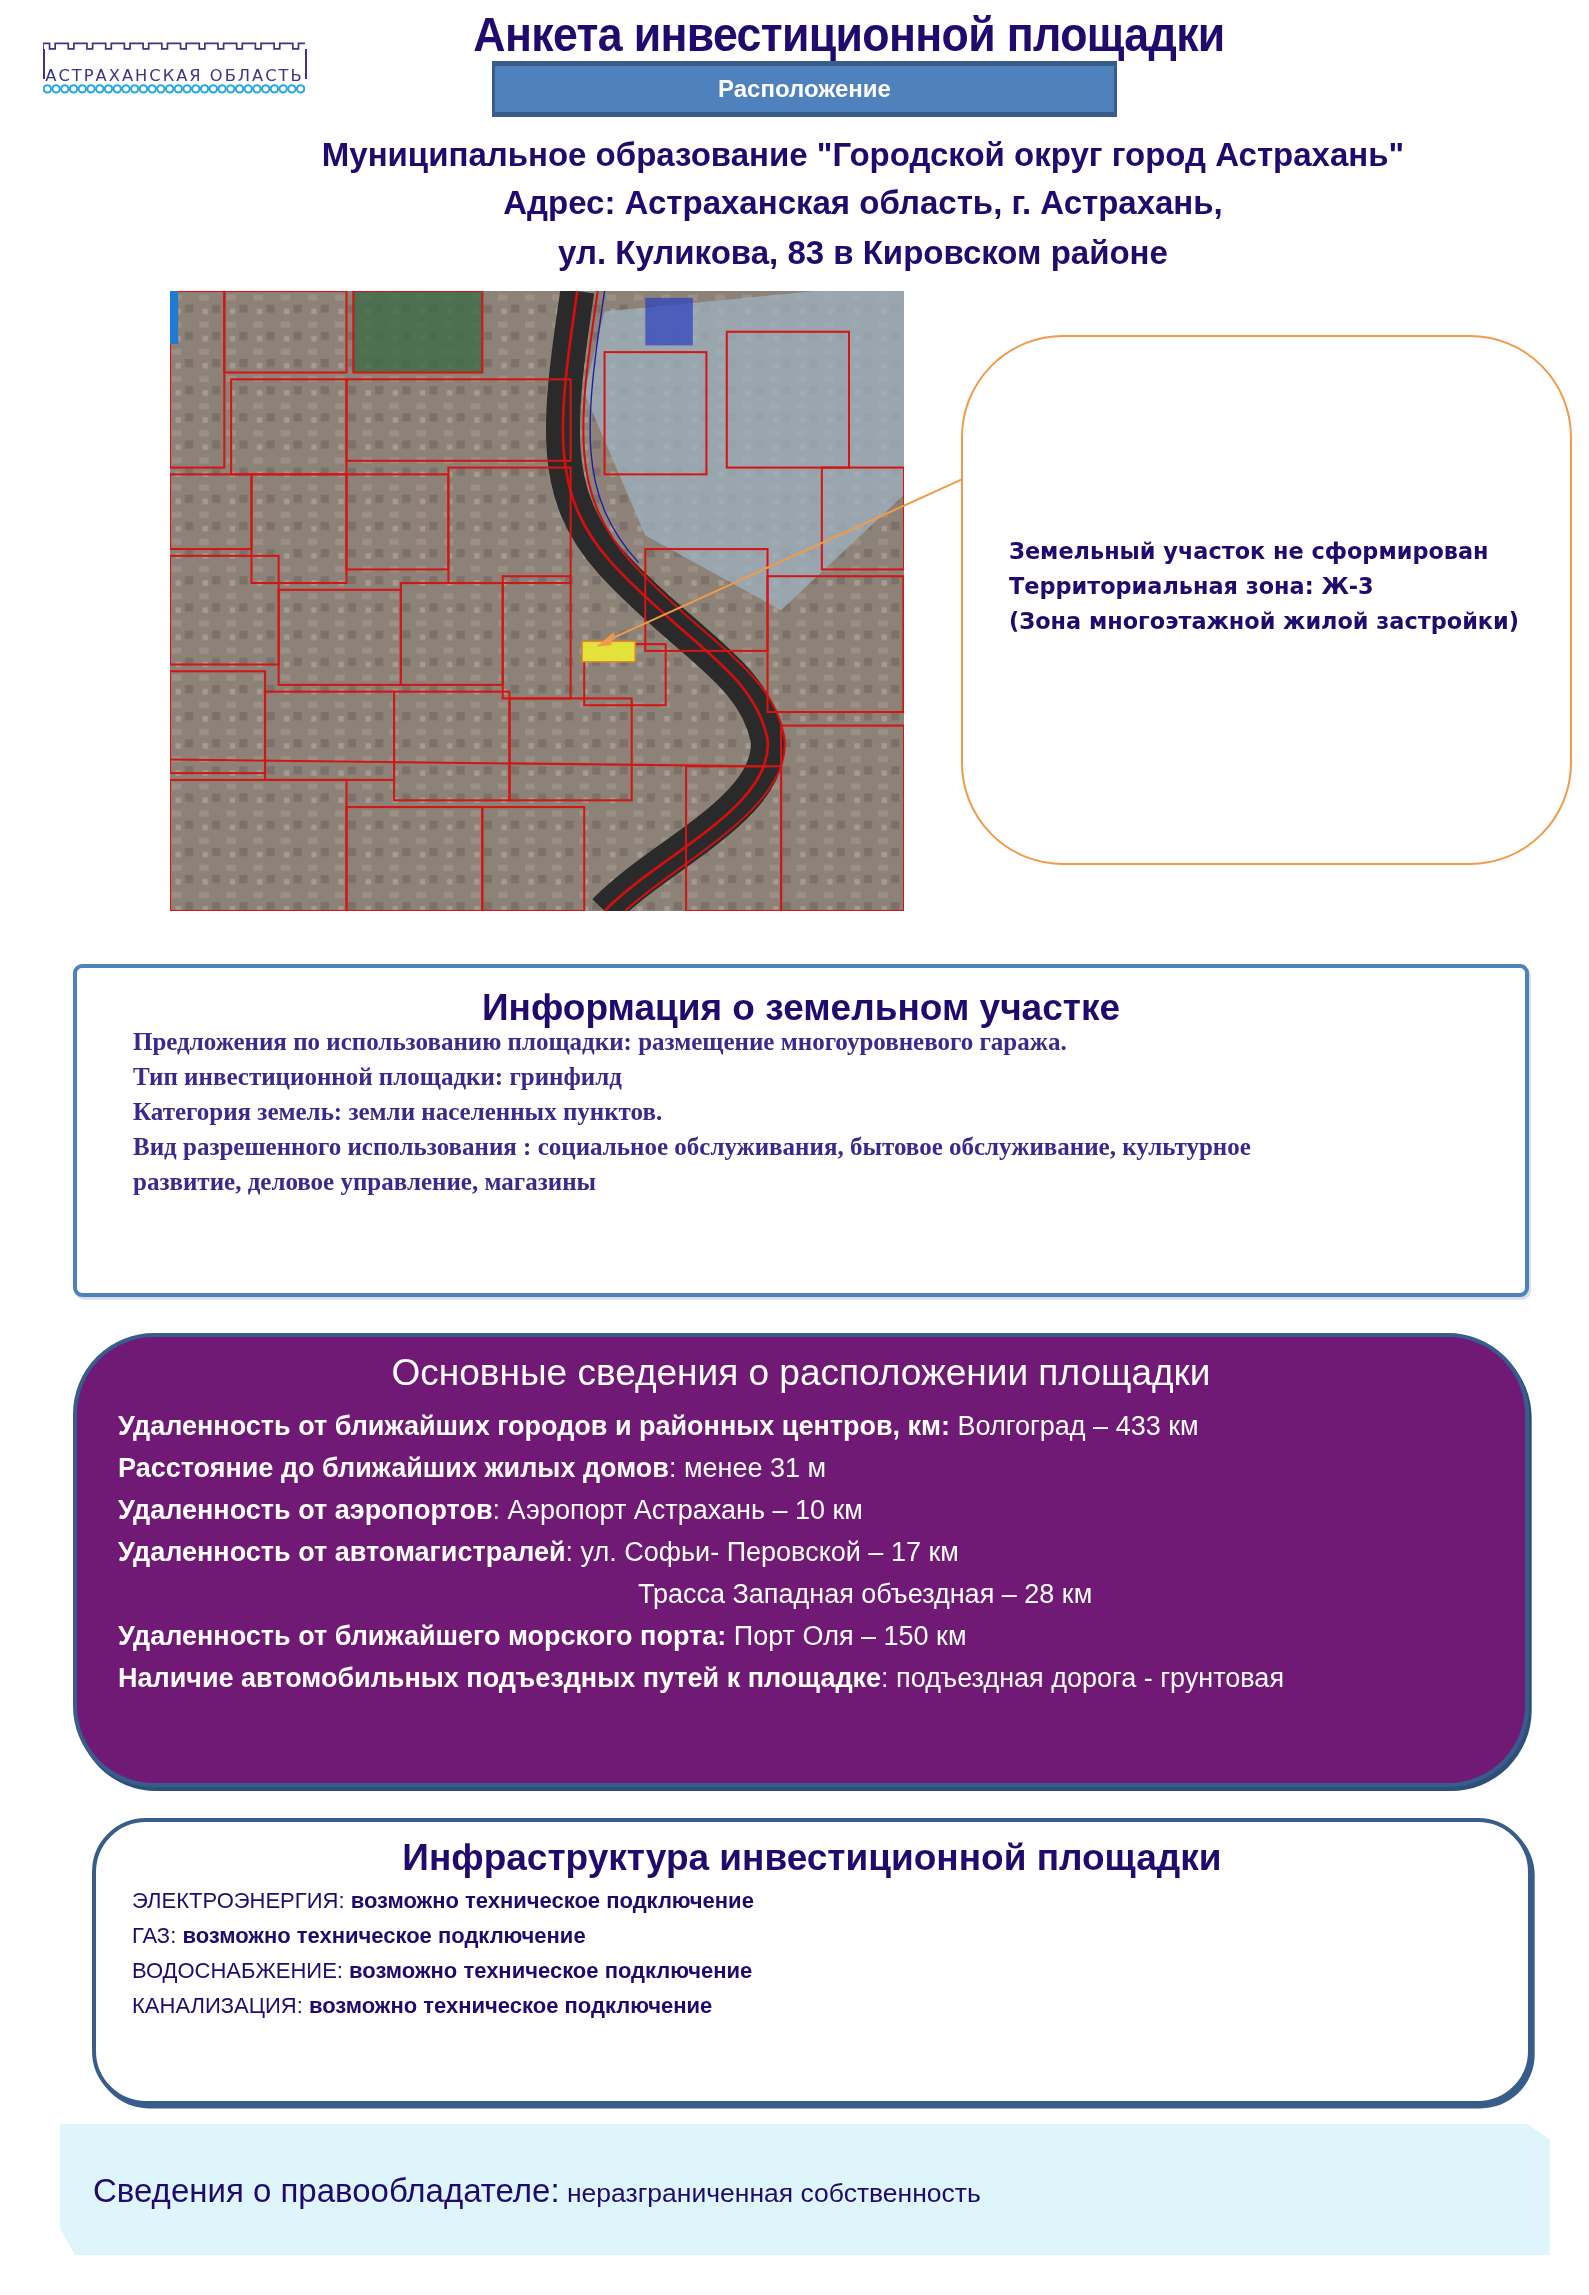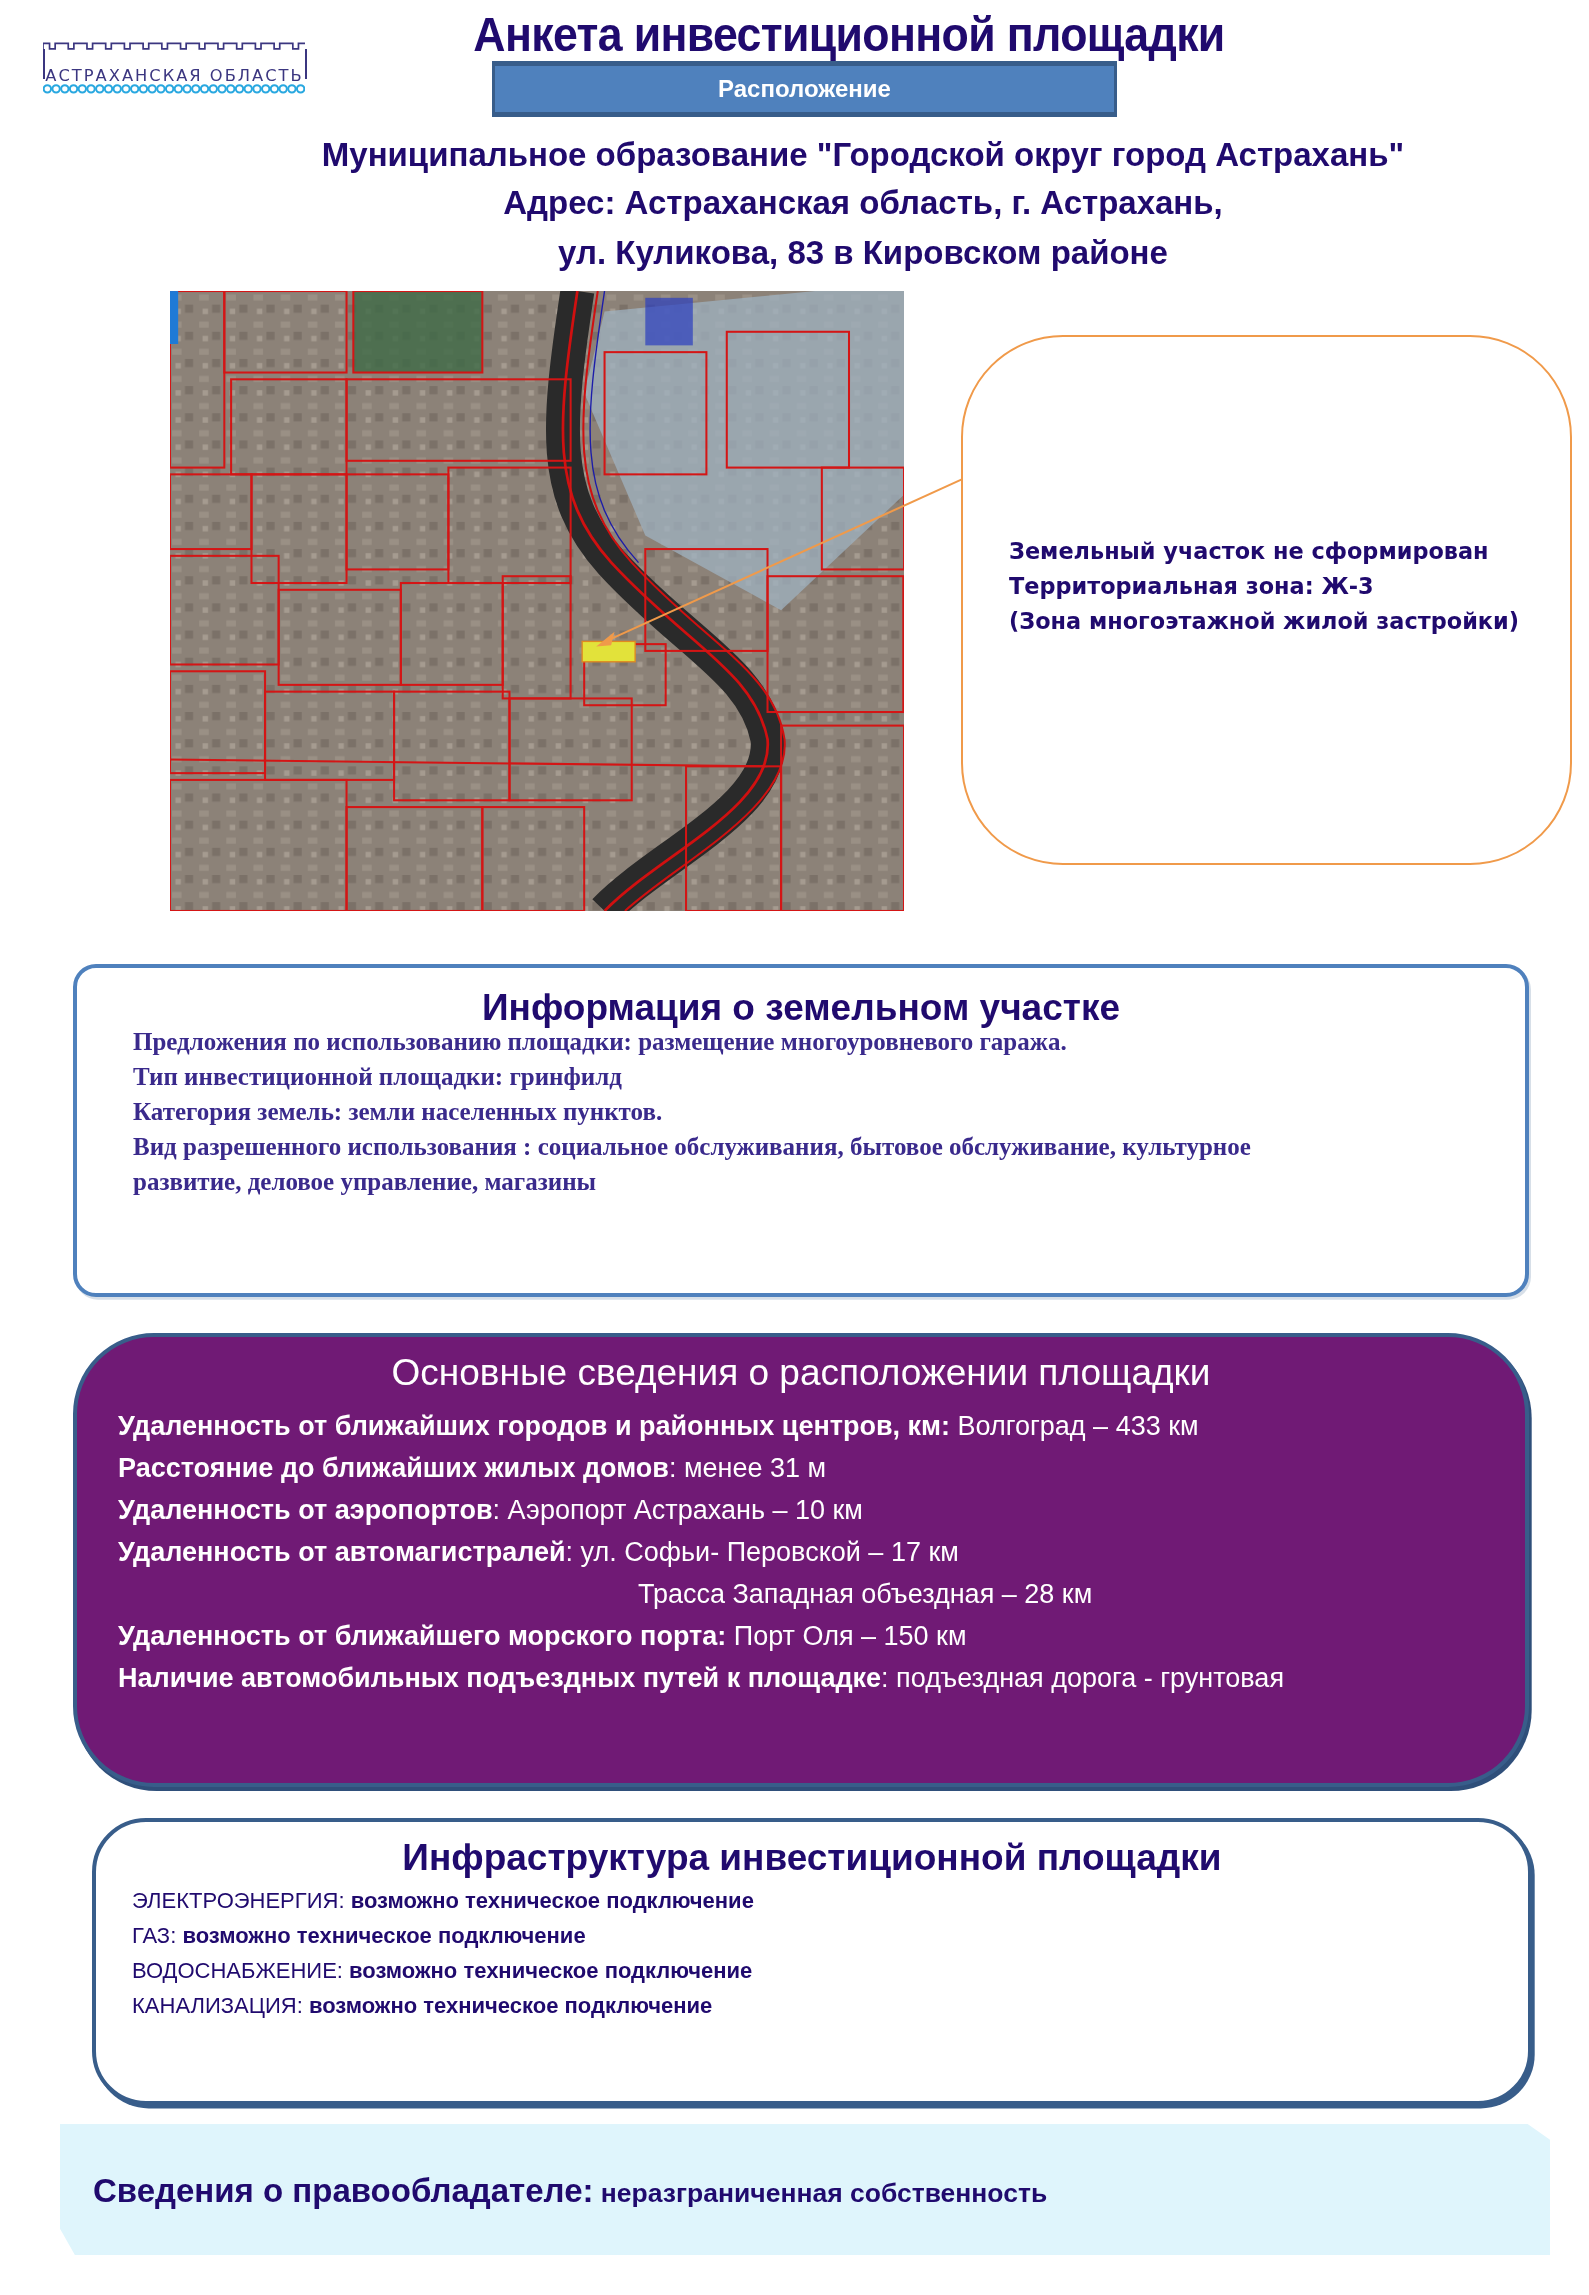--- a/index.html
+++ b/index.html
@@ -22,41 +22,41 @@
   
   #map { left:170px; top:291px; width:734px; height:620px; background:#8f8478; overflow:hidden; }
   #map svg { display:block; }
 
   
   #callout { left:961px; top:335px; width:611px; height:530px; border:2.7px solid #f09a4a; border-radius:102px; box-sizing:border-box; background:#fff; }
   #callout .lines { position:absolute; left:46px; top:197px; font-family:"DejaVu Sans", sans-serif; font-weight:bold; font-size:22.4px; line-height:35px; color:#200a6e; }
   #callout-arrow { left:0; top:0; width:1589px; height:951px; pointer-events:none; }
 
   
-  #land-box { left:73px; top:964px; width:1456px; height:333px; border:4.8px solid #4f81bd; border-radius:23px; box-sizing:border-box; background:#fff; box-shadow: 2px 2.7px 0 #385d8a33; }
+  #land-box { left:73px; top:964px; width:1456px; height:333px; border:4.8px solid #4f81bd; border-radius:9px; box-sizing:border-box; background:#fff; box-shadow: 2px 2.7px 0 #385d8a33; }
   #land-box .heading { position:absolute; left:0; top:19px; width:100%; text-align:center; font-family:"Liberation Sans", sans-serif; font-weight:bold; font-size:37px; color:#200a6e; }
   #land-box .body { position:absolute; left:56px; top:56px; width:1358px; font-family:"Liberation Serif", serif; font-weight:bold; font-size:25px; line-height:35px; color:#3a2a8c; }
 
   
   #loc-box { left:73px; top:1333px; width:1456px; height:454px; background:#701a75; border:4.1px solid #385d8a; border-radius:81px; box-sizing:border-box; box-shadow: 2.7px 4.1px 0 #2f4f7a; }
   #loc-box .heading { position:absolute; left:0; top:15px; width:100%; text-align:center; font-family:"Liberation Sans", sans-serif; font-size:37px; color:#ffffff; }
   #loc-box .rows { position:absolute; left:41px; top:68px; width:1399px; font-family:"Liberation Sans", sans-serif; font-size:27px; line-height:42px; color:#ffffff; }
   #loc-box .rows .lbl { font-weight:bold; }
   #loc-box .rows .indent { padding-left:520px; }
 
   
   #infra-box { left:92px; top:1818px; width:1440px; height:287px; border:4.1px solid #385d8a; border-radius:54px; box-sizing:border-box; background:#fff; box-shadow: 2.7px 3.4px 0 #385d8a; }
   #infra-box .heading { position:absolute; left:0; top:15px; width:100%; text-align:center; font-family:"Liberation Sans", sans-serif; font-weight:bold; font-size:37px; color:#200a6e; }
   #infra-box .rows { position:absolute; left:36px; top:61px; font-family:"Liberation Sans", sans-serif; font-size:22px; line-height:35px; color:#200a6e; }
   #infra-box .rows .lbl { font-weight:normal; }
   #infra-box .rows .val { font-weight:bold; }
 
   
   #owner-bar { left:60px; top:2124px; width:1490px; height:131px; background:#dff5fc; clip-path: polygon(0 0, 98.5% 0, 100% 12%, 100% 100%, 1% 100%, 0 80%); }
-  #owner-bar .txt { position:absolute; left:33px; top:48px; font-family:"Liberation Sans", sans-serif; color:#200a6e; font-weight:bold; white-space:nowrap; }
+  #owner-bar .txt { position:absolute; left:33px; top:48px; font-family:"Liberation Sans", sans-serif; color:#200a6e; font-weight:normal; white-space:nowrap; }
   #owner-bar .lbl { font-size:33px; }
   #owner-bar .val { font-size:26.5px; }
 </style>
 </head>
 <body>
 
 <div id="logo" class="abs">
   <svg class="crown" viewBox="0 0 386 14" preserveAspectRatio="none">
     <path id="crown-path" d="M0,12 L0,2 L9.65,2 L9.65,10 L17.921428571428574,10 L17.921428571428574,2 L27.571428571428573,2 L27.571428571428573,2 L37.221428571428575,2 L37.221428571428575,10 L45.49285714285715,10 L45.49285714285715,2 L55.142857142857146,2 L55.142857142857146,2 L64.79285714285714,2 L64.79285714285714,10 L73.06428571428572,10 L73.06428571428572,2 L82.71428571428572,2 L82.71428571428572,2 L92.36428571428573,2 L92.36428571428573,10 L100.6357142857143,10 L100.6357142857143,2 L110.28571428571429,2 L110.28571428571429,2 L119.9357142857143,2 L119.9357142857143,10 L128.20714285714286,10 L128.20714285714286,2 L137.85714285714286,2 L137.85714285714286,2 L147.50714285714287,2 L147.50714285714287,10 L155.77857142857144,10 L155.77857142857144,2 L165.42857142857144,2 L165.42857142857144,2 L175.07857142857145,2 L175.07857142857145,10 L183.35000000000002,10 L183.35000000000002,2 L193.00000000000003,2 L193,2 L202.65,2 L202.65,10 L210.92142857142858,10 L210.92142857142858,2 L220.57142857142858,2 L220.57142857142858,2 L230.2214285714286,2 L230.2214285714286,10 L238.49285714285716,10 L238.49285714285716,2 L248.14285714285717,2 L248.14285714285717,2 L257.79285714285714,2 L257.79285714285714,10 L266.06428571428575,10 L266.06428571428575,2 L275.7142857142857,2 L275.7142857142857,2 L285.3642857142857,2 L285.3642857142857,10 L293.6357142857143,10 L293.6357142857143,2 L303.2857142857143,2 L303.2857142857143,2 L312.93571428571425,2 L312.93571428571425,10 L321.20714285714286,10 L321.20714285714286,2 L330.85714285714283,2 L330.8571428571429,2 L340.50714285714287,2 L340.50714285714287,10 L348.77857142857147,10 L348.77857142857147,2 L358.42857142857144,2 L358.42857142857144,2 L368.0785714285714,2 L368.0785714285714,10 L376.35,10 L376.35,2 L386,2 " fill="none" stroke="#3b3680" stroke-width="2.5"></path>
   </svg>

